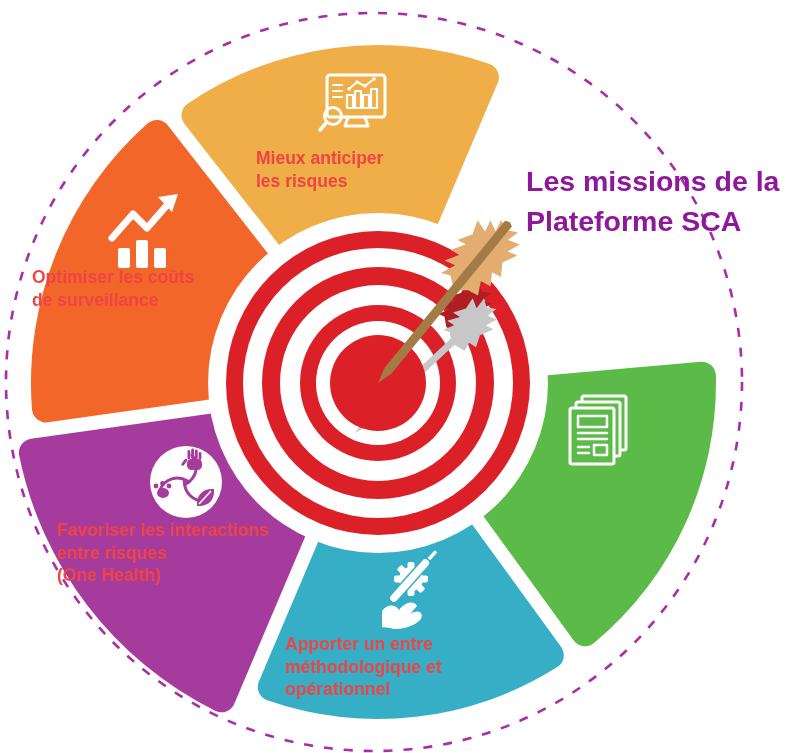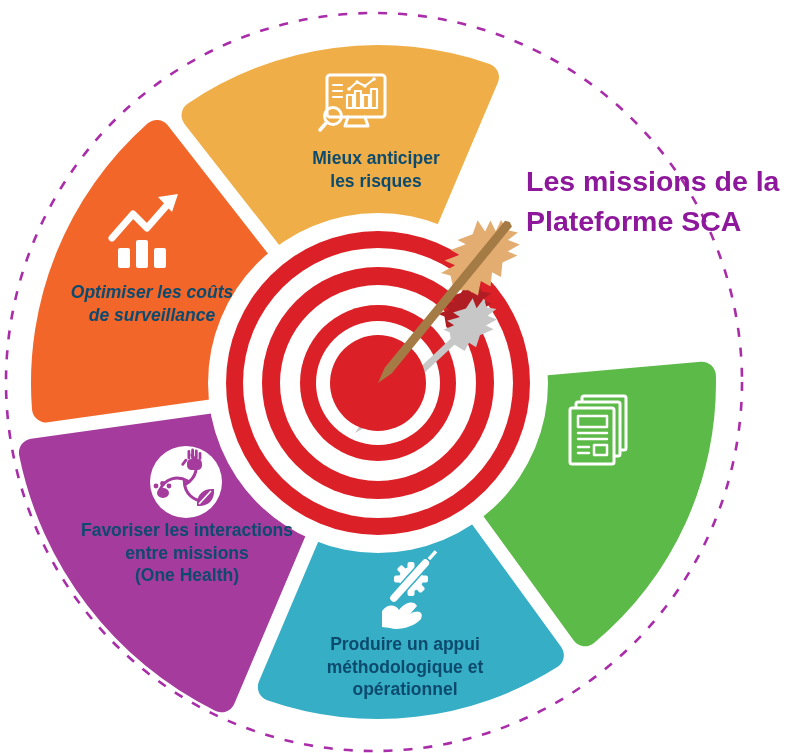--- a/index.html
+++ b/index.html
@@ -1,20 +1,20 @@
 <!DOCTYPE html>
 <html><head>
 <meta charset="utf-8">
 <style>
   html,body{margin:0;padding:0;background:#fff;}
   #canvas{position:relative;width:800px;height:753px;overflow:hidden;background:#fff;
           font-family:"Liberation Sans",sans-serif;}
   #diagram{position:absolute;left:0;top:0;}
-  .wedge-label{position:absolute;color:#0c4a6e;font-weight:bold;font-size:17.5px;
-               line-height:22.5px;text-align:center;white-space:pre-line;
+  .wedge-label{position:absolute;color:#ef4444;font-weight:bold;font-size:17.5px;
+               line-height:22.5px;white-space:pre-line;
                font-family:"Liberation Sans",sans-serif;}
   #title{position:absolute;left:526px;top:161px;width:280px;font-weight:bold;
          font-size:28.5px;line-height:40px;color:#8E189B;
          font-family:"Liberation Sans",sans-serif;}
   #title span{display:block;white-space:nowrap;}
 </style>
 </head>
 <body>
 
 <div id="canvas">
@@ -144,21 +144,21 @@
     </g>
   </svg>
 
   <div id="title" style="color: rgb(142, 24, 155);">
     <span>Les missions de la</span>
     <span>Plateforme SCA</span>
   </div>
 
   <div class="wedge-label" style="left:256px;top:147px;width:240px;">Mieux anticiper
 les risques</div>
-  <div class="wedge-label" style="left:32px;top:281px;width:240px;font-style:italic;">Optimiser les coûts
+  <div class="wedge-label" style="left:32px;top:266px;width:240px;">Optimiser les coûts
 de surveillance</div>
   <div class="wedge-label" style="left:57px;top:519px;width:260px;">Favoriser les interactions
-entre missions
+entre risques
 (One Health)</div>
-  <div class="wedge-label" style="left:285px;top:633px;width:240px;">Produire un appui
+  <div class="wedge-label" style="left:285px;top:633px;width:240px;">Apporter un entre
 méthodologique et
 opérationnel</div>
 </div>
 
 </body></html>

